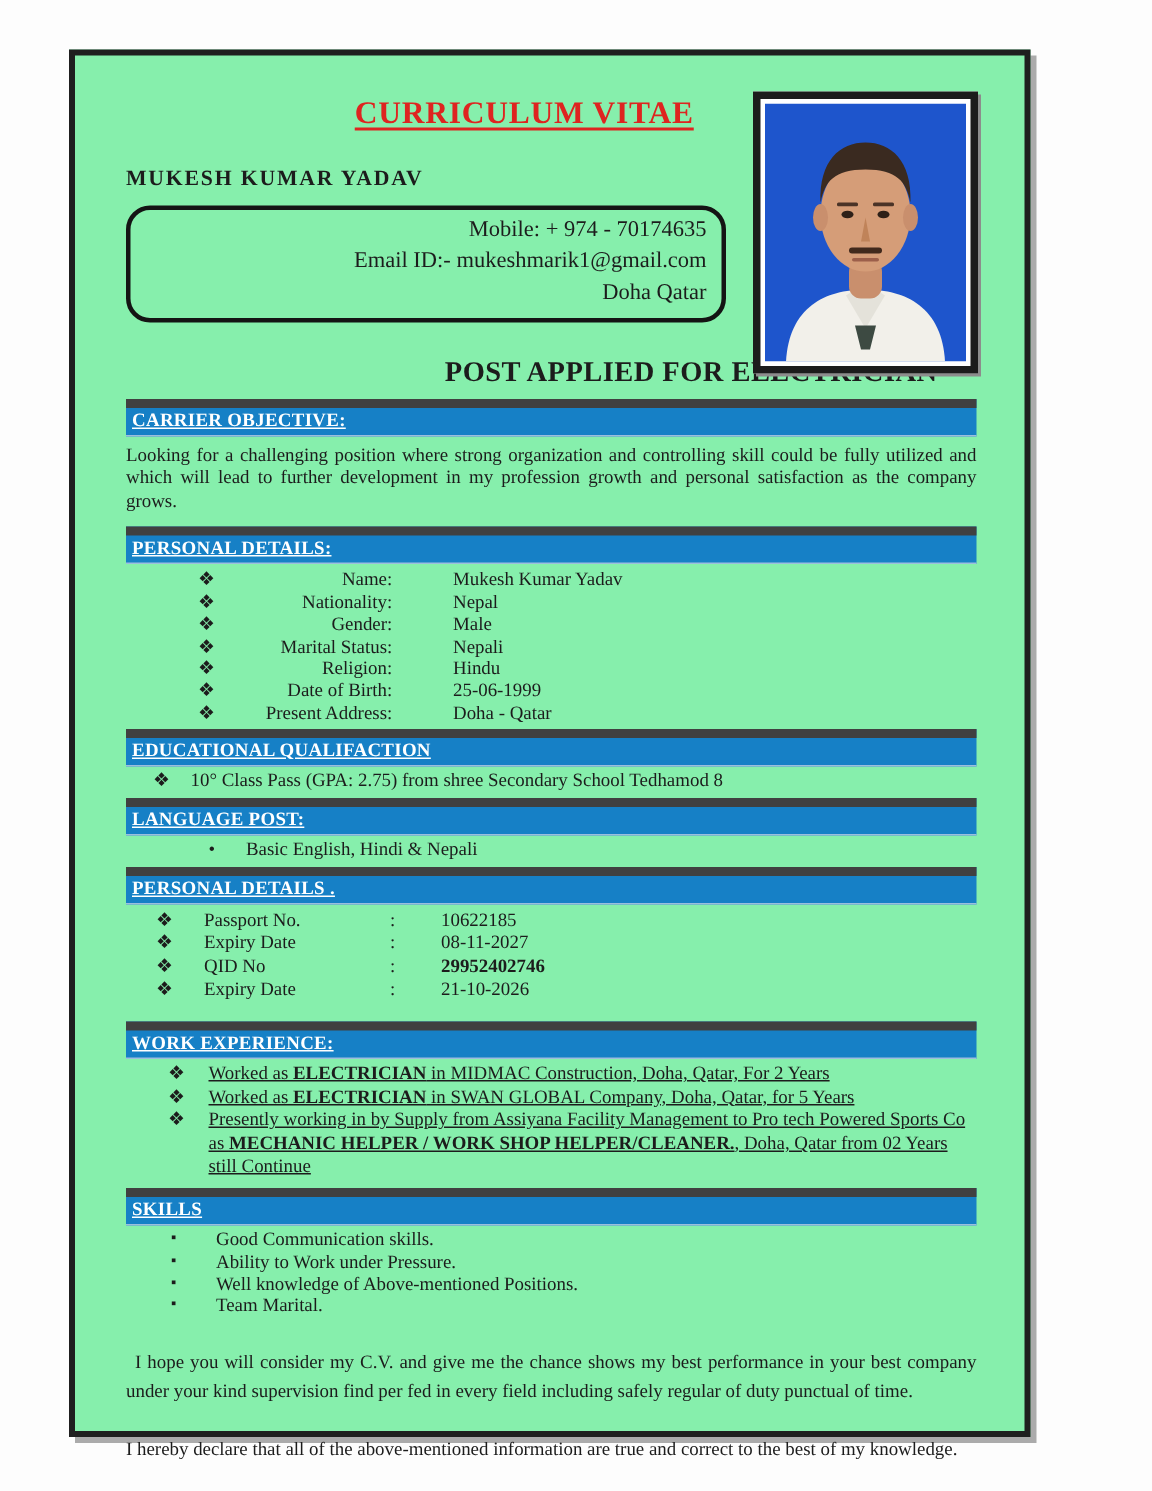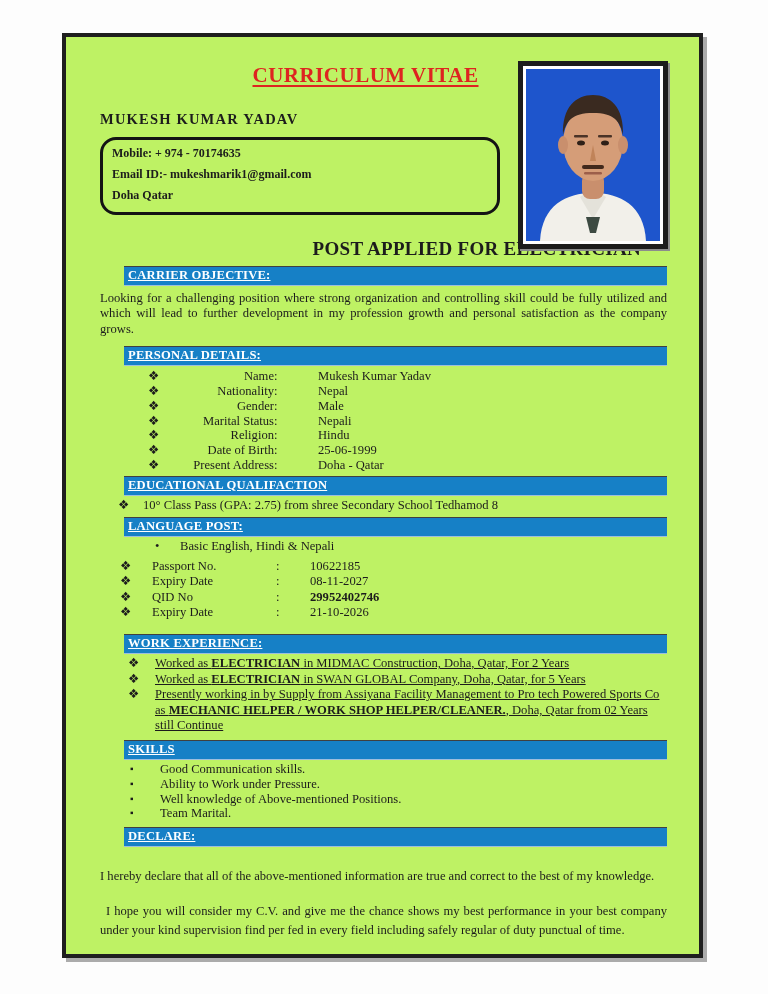--- a/index.html
+++ b/index.html
@@ -2,60 +2,60 @@
 <html><head>
 <meta charset="utf-8">
 <style>
   html,body{margin:0;padding:0;}
   body{
     width:768px;height:994px;position:relative;background:#fdfdfd;
     font-family:"Liberation Serif","DejaVu Serif",serif;color:#1c1c1c;
     -webkit-font-smoothing:antialiased;
   }
   .page{
-    position:absolute;left:62px;top:33px;width:633px;height:917px;
-    background:#bef264;border:4px solid #1f1f1f;
+    position:absolute;left:46px;top:33px;width:633px;height:917px;
+    background:#86efac;border:4px solid #1f1f1f;
     box-shadow:4px 4px 0 #ababab;
   }
   .content{
     position:relative;box-sizing:border-box;height:100%;
     padding:26px 32px 0 34px;
   }
   
   .cv-title{
     text-align:center;margin:0 36px 0 0;
     font-size:21px;font-weight:bold;letter-spacing:.5px;
     color:#de2420;text-decoration:underline;
     text-decoration-thickness:2px;text-underline-offset:3px;
   }
   .cv-name{
     margin-top:23px;font-size:14.5px;font-weight:bold;letter-spacing:1.2px;
   }
   .contact-box{
     margin-top:9px;width:375px;
     border:3px solid #141414;border-radius:16px;
     padding:3px 10px 6px 9px;
-    font-size:12px;font-weight:bold;line-height:21px;
+    font-size:15px;font-weight:normal;line-height:21px;text-align:right;
   }
   .photo-frame{
     position:absolute;top:24px;right:31px;width:134px;height:172px;
     border:5px solid #1c1c1c;background:#fff;padding:3px;
     box-shadow:2px 2px 0 #8c8c8c;
   }
   .photo-frame svg{display:block;width:134px;height:172px;}
   .post-applied{
     margin:23px 26px 0 0;text-align:right;
     font-size:19px;font-weight:bold;letter-spacing:.3px;
   }
   
   .bar{
     background:#1680c6;color:#ffffff;
     font-size:12.6px;font-weight:bold;letter-spacing:.2px;
     padding:1px 4px 2px 4px;
-    border-top:1px solid #404040;border-bottom:1px solid #9dbedd;margin-left:24px;
+    border-top:6px solid #404040;border-bottom:1px solid #9dbedd;
   }
   .bar span{text-decoration:underline;}
   
   .para{
     font-size:12.6px;line-height:15.4px;text-align:justify;
     margin:5px 0 9px 0;
   }
   
   .rows{padding:3px 0 1px 0;font-size:12.6px;}
   .detail-row{display:flex;line-height:14.8px;}
@@ -191,20 +191,21 @@
       </div>
 
     <div class="bar mt-small"><span>LANGUAGE POST:</span></div>
     <div class="blist lang">
         <div class="item">
           <span class="bullet">•</span>
           <span class="txt">Basic English, Hindi &amp; Nepali</span>
         </div>
       </div>
 
+    <div class="bar mt-small"><span>PERSONAL DETAILS .</span></div>
     <div class="rows docs">
         <div class="detail-row">
           <span class="bullet">❖</span>
           <span class="label">Passport No.</span>
           <span class="colon">:</span>
           <span class="val">10622185</span>
         </div>
         <div class="detail-row">
           <span class="bullet">❖</span>
           <span class="label">Expiry Date</span>
@@ -254,18 +255,17 @@
         <div class="item">
           <span class="bullet">▪</span>
           <span class="txt">Well knowledge of Above-mentioned Positions.</span>
         </div>
         <div class="item">
           <span class="bullet">▪</span>
           <span class="txt">Team Marital.</span>
         </div>
       </div>
 
-    <div class="bar mt-small"><span>DECLARE:</span></div>
+    <div class="para declare-p2">I hope you will consider my C.V. and give me the chance shows my best performance in your best company under your kind supervision find per fed in every field including safely regular of duty punctual of time.</div>
     <div class="para declare-p1">I hereby declare that all of the above-mentioned information are true and correct to the best of my knowledge.</div>
-    <div class="para declare-p2">I hope you will consider my C.V. and give me the chance shows my best performance in your best company under your kind supervision find per fed in every field including safely regular of duty punctual of time.</div>
 
   </div>
 </div>
 
 </body></html>

